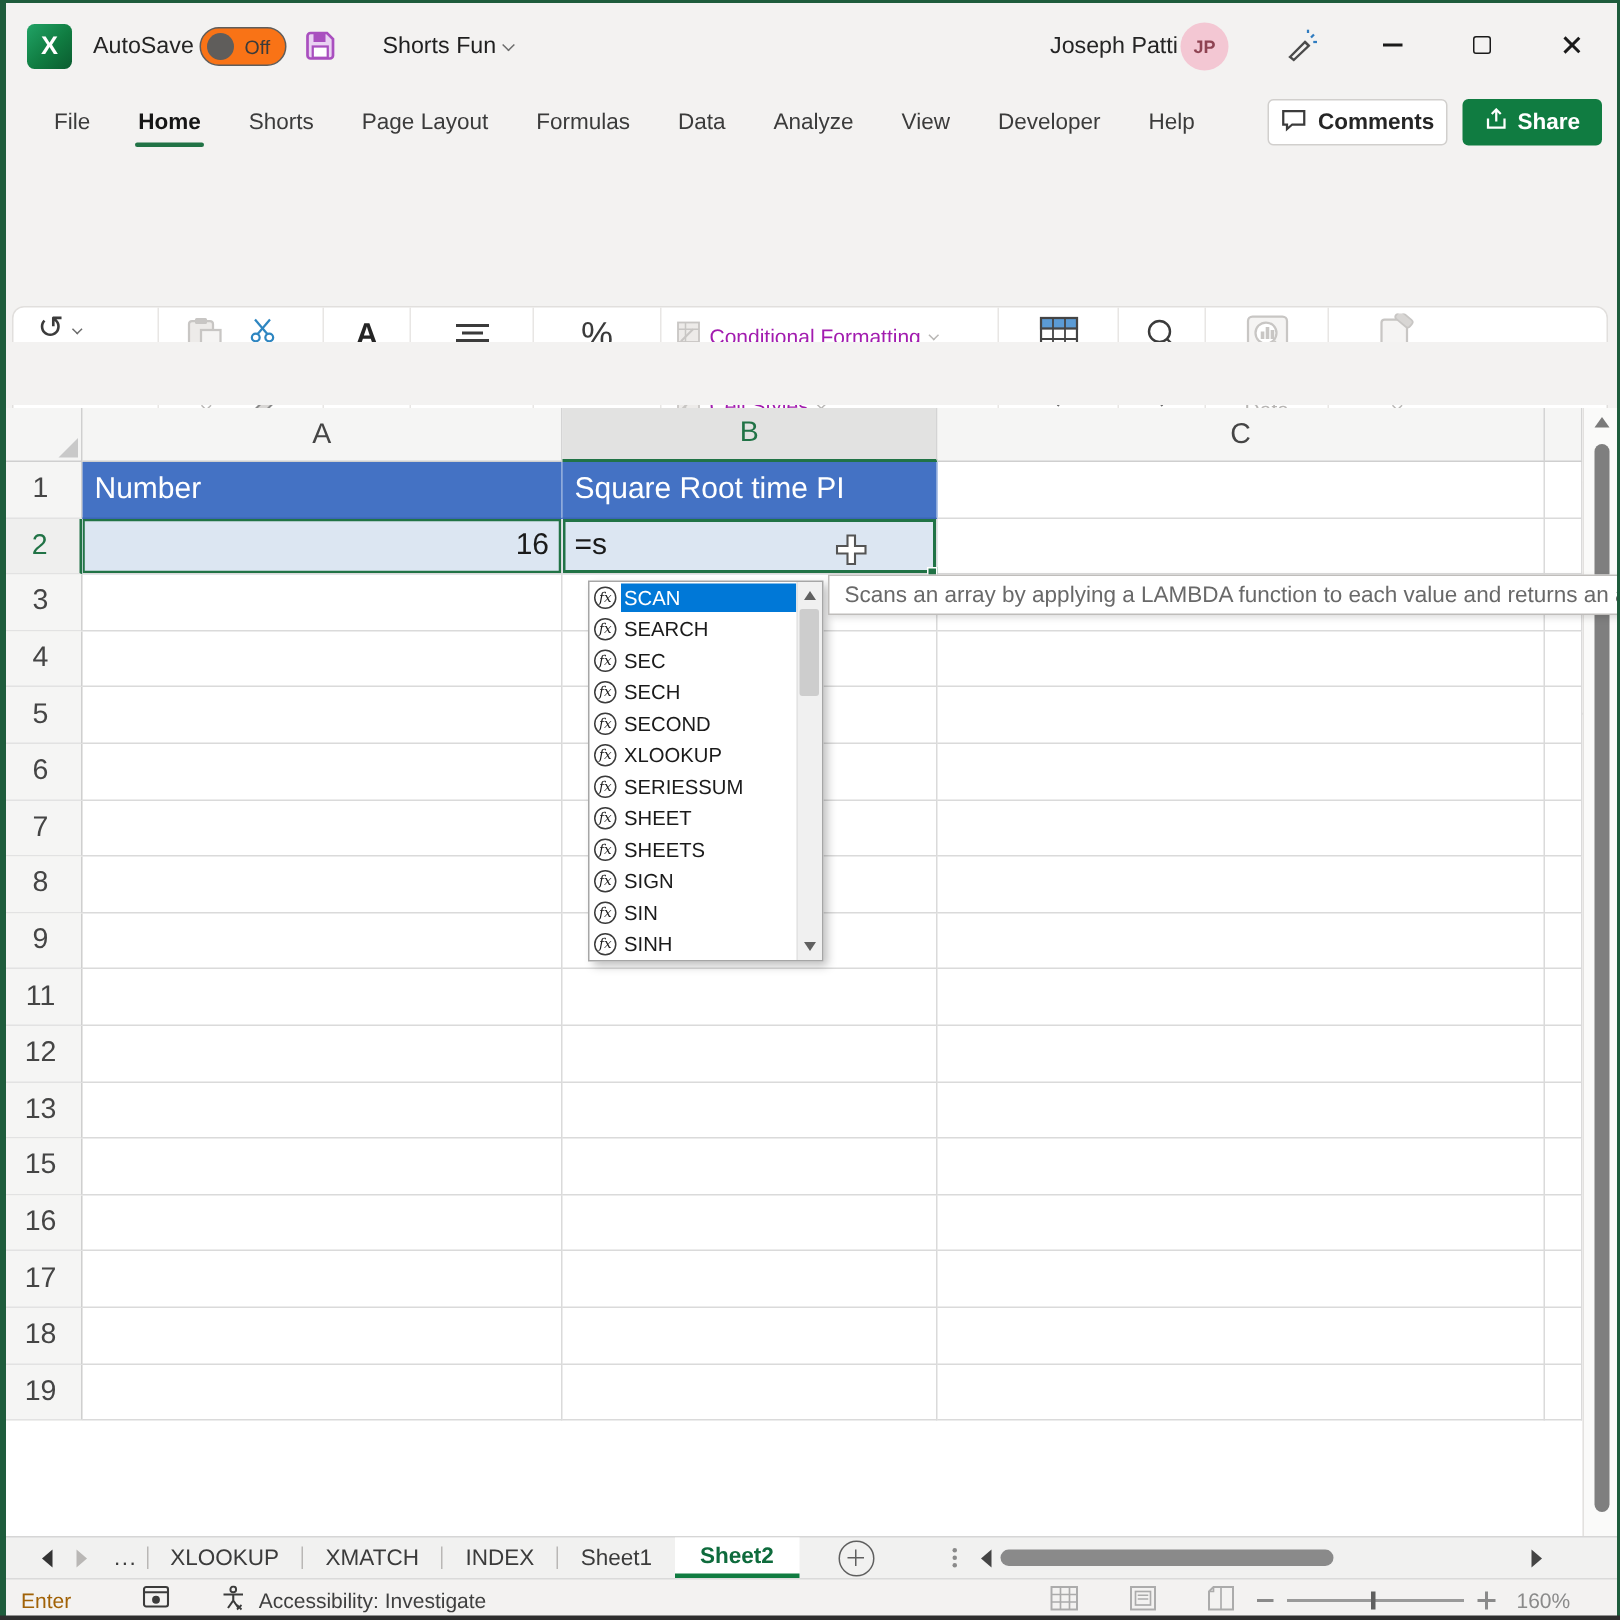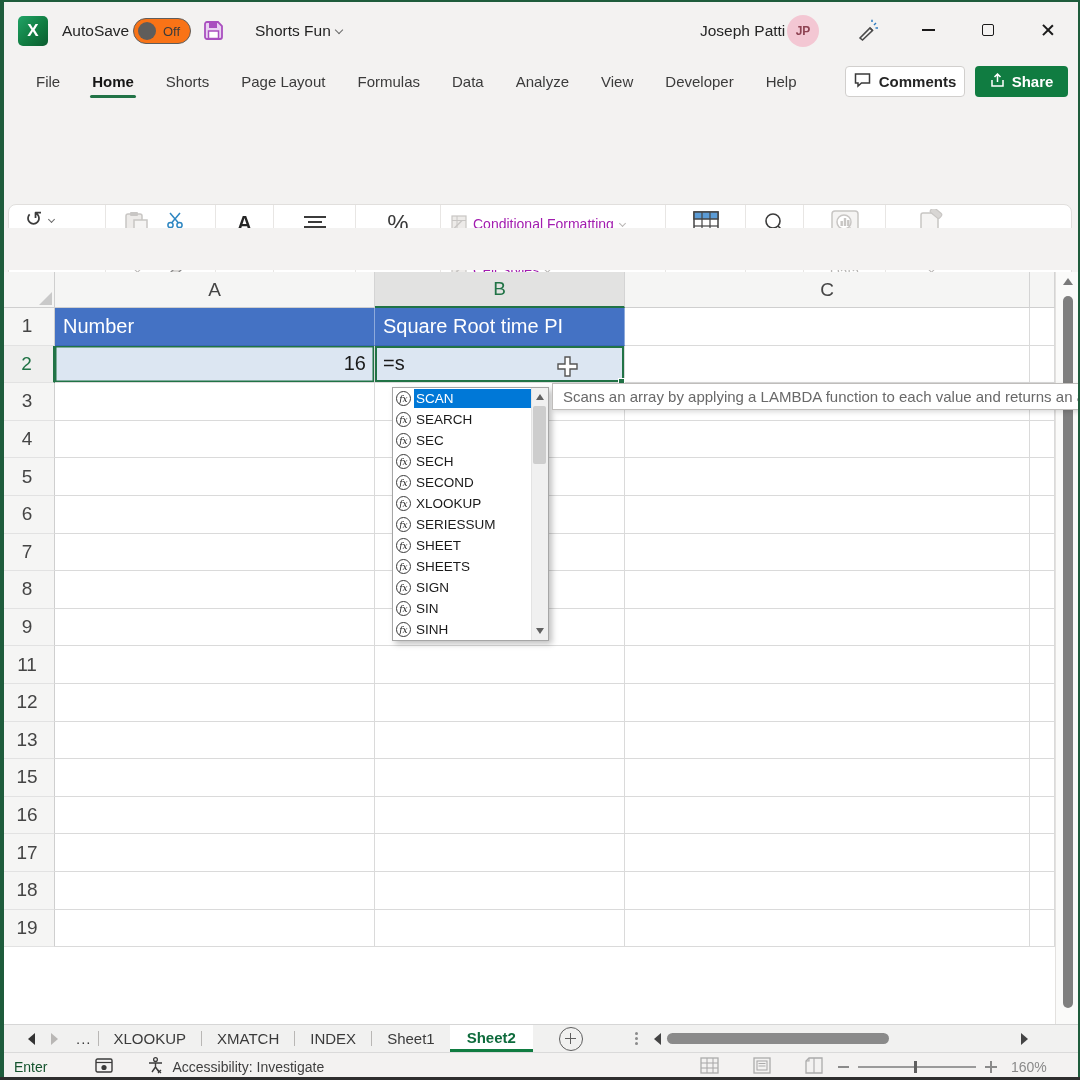--- a/index.html
+++ b/index.html
@@ -133,21 +133,21 @@
   .addsheet::before{left:5px;top:10px;width:11px;height:1.5px}
   .addsheet::after{left:10px;top:5px;width:1.5px;height:11px}
   .hdots{margin-left:52px;color:#8a8a8a;font-size:13px;line-height:5px;display:flex;flex-direction:column;gap:2px}
   .hdots span{width:3px;height:3px;border-radius:50%;background:#8a8a8a}
   .hs-left{width:0;height:0;border-top:6px solid transparent;border-bottom:6px solid transparent;border-right:7px solid #444;margin-left:16px}
   .hs-thumb{width:222px;height:11px;border-radius:6px;background:#8A8A8A;margin-left:6px}
   .hs-right{width:0;height:0;border-top:6px solid transparent;border-bottom:6px solid transparent;border-left:7px solid #444;margin-left:132px}
 
   
   .statusbar{left:0;top:1052px;right:0;height:28px;background:#F3F2F1;border-top:1px solid #DADADA;display:flex;align-items:center}
-  .st-mode{margin-left:14px;font-size:14px;color:#14532d}
+  .st-mode{margin-left:14px;font-size:14px;color:#a16207}
   .st-macro{margin-left:48px}
   .st-access{margin-left:34px;display:flex;align-items:center;gap:8px;font-size:14px;color:#3f3f3f}
   .viewicons{position:absolute;left:700px;top:0;height:28px;display:flex;align-items:center;gap:34px}
   .zoomctl{position:absolute;left:838px;top:0;height:28px;display:flex;align-items:center}
   .zi-minus{width:11px;height:2px;background:#8a8a8a}
   .zi-track{width:118px;height:2px;background:#9a9a9a;margin-left:9px;position:relative}
   .zi-thumb{position:absolute;left:56px;top:-5px;width:3px;height:12px;background:#5f5f5f}
   .zi-plus{position:relative;width:12px;height:12px;margin-left:9px}
   .zi-plus::before{content:"";position:absolute;left:0;top:5px;width:12px;height:2px;background:#8a8a8a}
   .zi-plus::after{content:"";position:absolute;left:5px;top:0;width:2px;height:12px;background:#8a8a8a}

